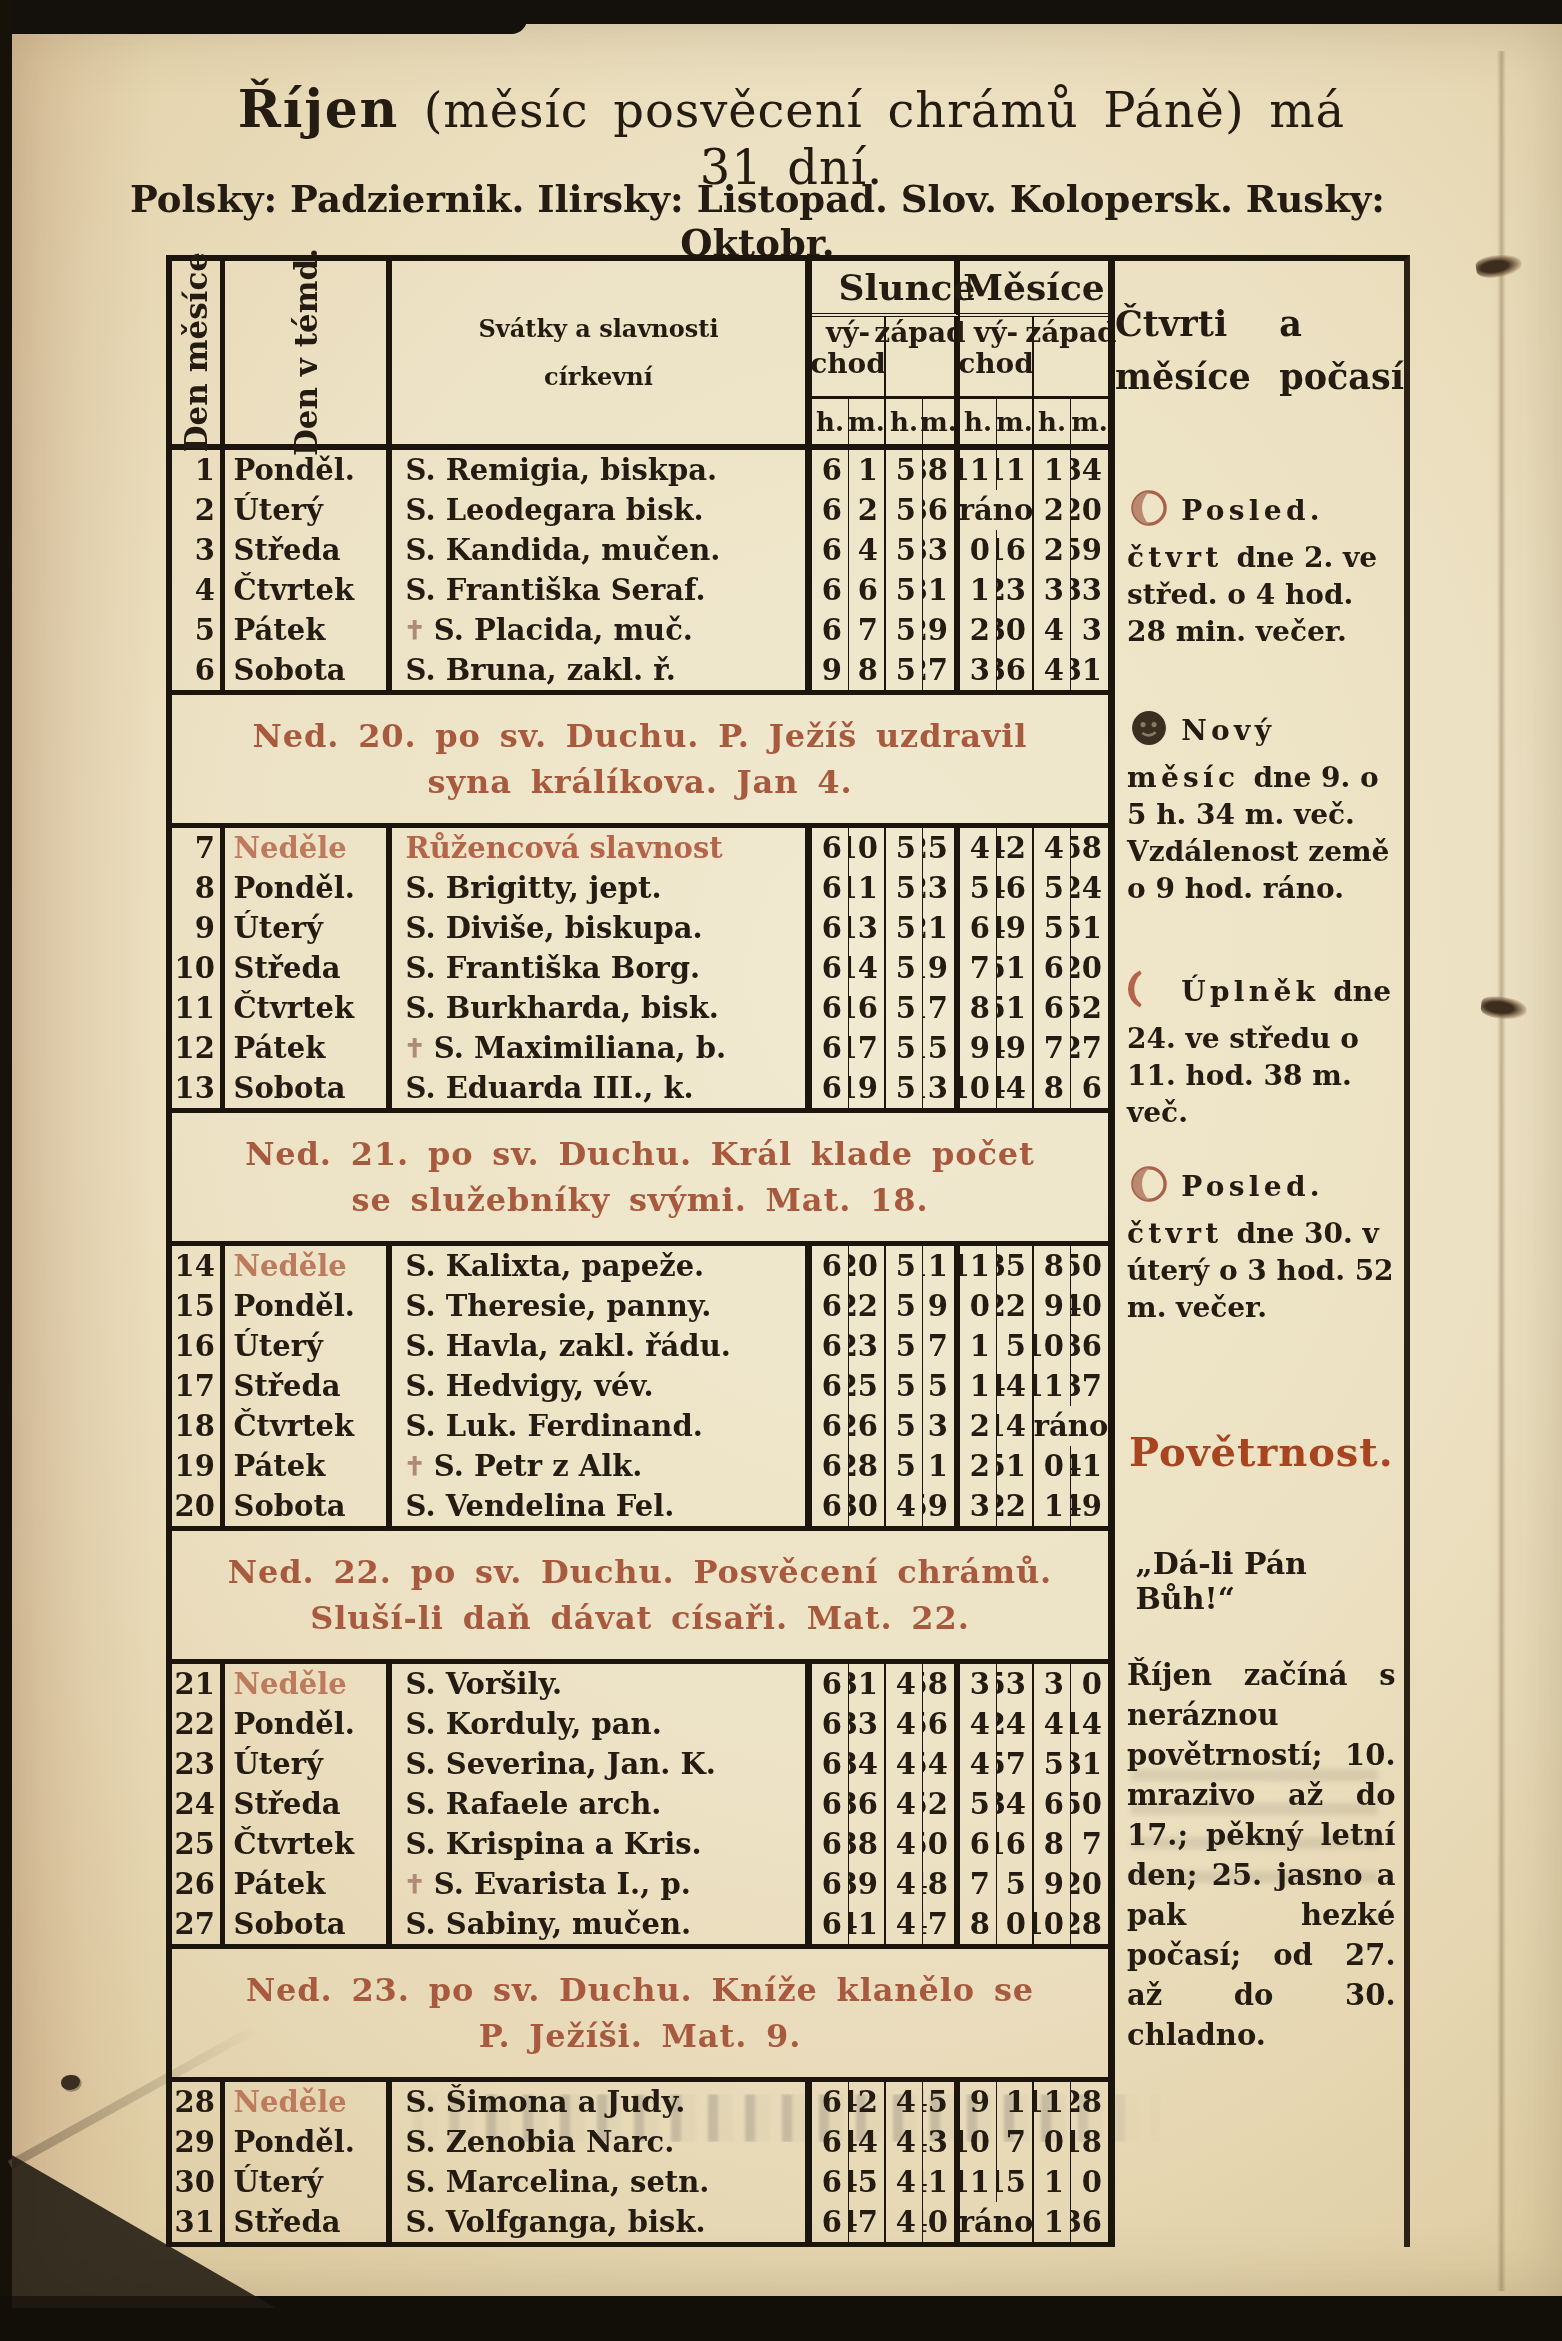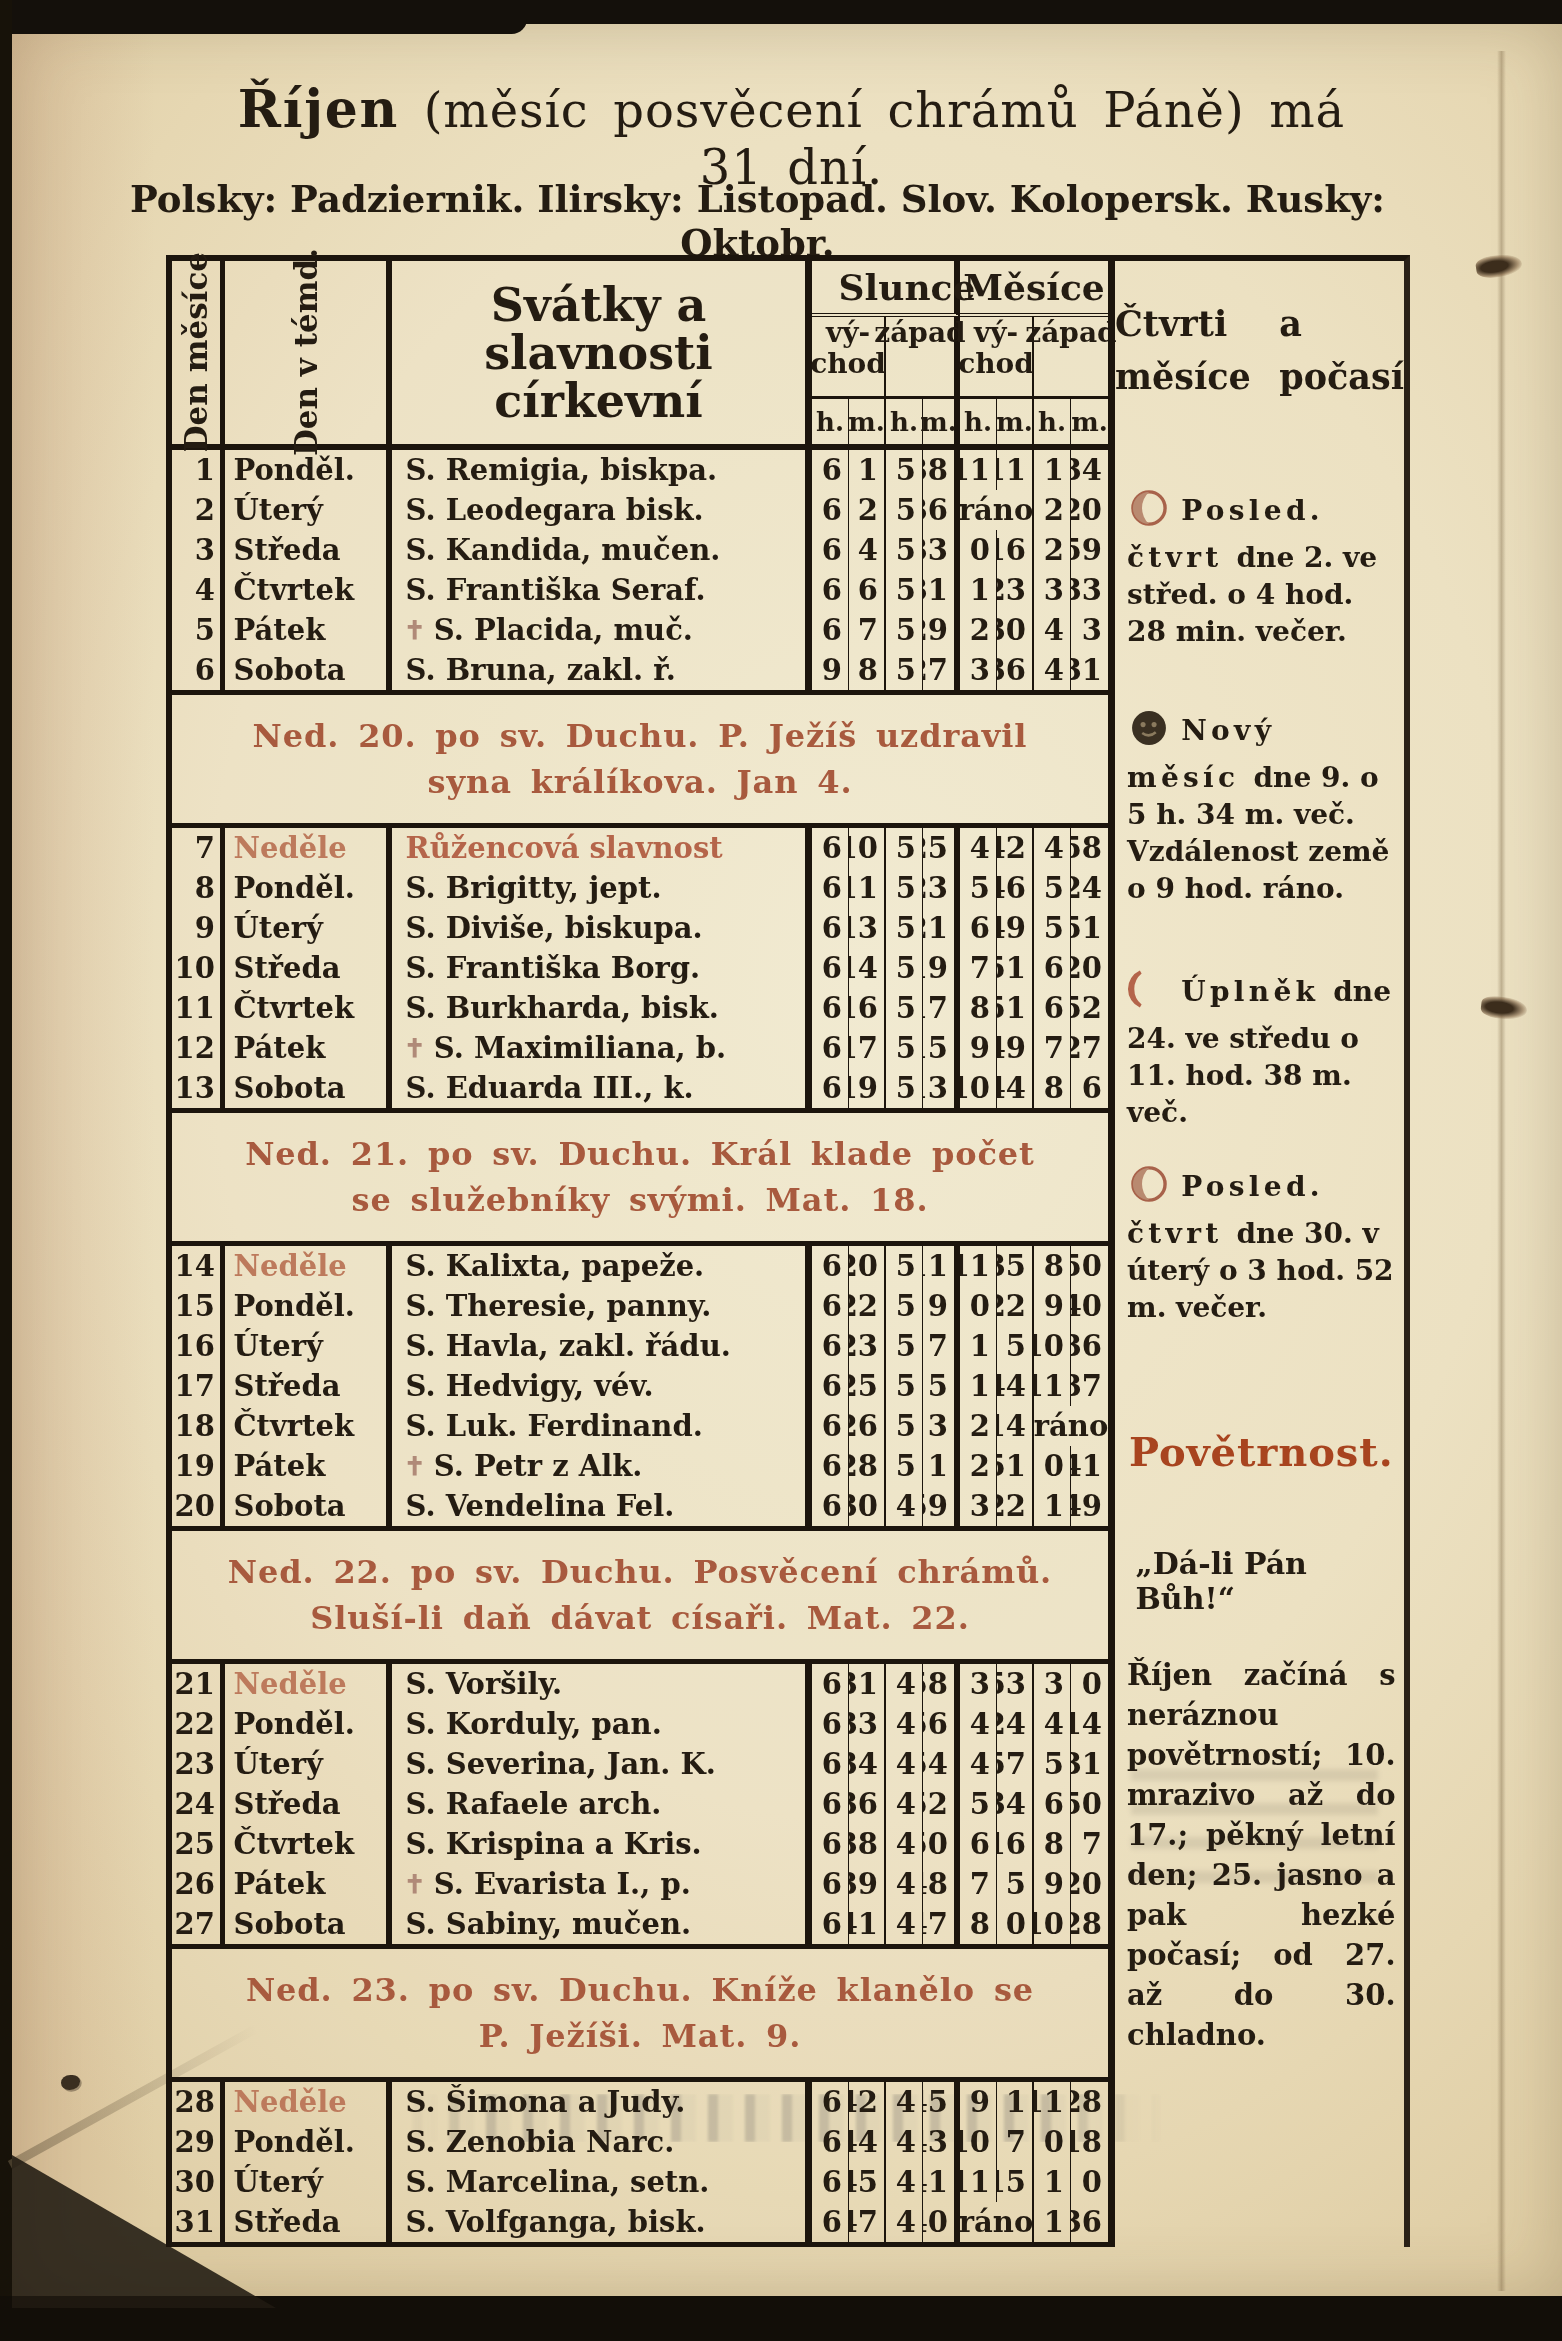--- a/index.html
+++ b/index.html
@@ -52,21 +52,21 @@
   .grid{display:grid;grid-template-columns:53px 167px 420px 37px 37px 37px 37px 37px 37px 37px 37px;}
   .cell{box-sizing:border-box;color:#241c12;}
 
   
   .thead{border-bottom:6px solid #1c150d;}
   .thead .grid{grid-template-rows:56px 82px 45px;}
   .h-span3{grid-row:1 / span 3;display:flex;align-items:center;justify-content:center;}
   .vlabel{writing-mode:vertical-rl;transform:rotate(180deg);font-weight:bold;font-size:31px;color:#241c12;white-space:nowrap;}
   .h-day{border-right:5.1px solid #1c150d;}
   .h-week{border-right:6px solid #1c150d;}
-  .h-feast{border-right:7.7px solid #1c150d;flex-direction:column;font-weight:bold;font-size:46px;line-height:48px;text-align:center;}
+  .h-feast{border-right:7.7px solid #1c150d;flex-direction:column;font-weight:bold;font-size:24px;line-height:48px;text-align:center;}
   .h-group{display:flex;align-items:center;justify-content:center;font-weight:bold;font-size:36px;
            border-bottom:4.3px double #1c150d;}
   .h-sun{grid-column:4 / span 4;border-right:6.8px solid #1c150d;padding-left:48px;}
   .h-moon{grid-column:8 / span 4;}
   .h-sub{display:flex;justify-content:center;text-align:center;font-weight:bold;font-size:28px;line-height:31px;
          border-bottom:3.4px solid #1c150d;}
   .h-sub.rt{border-right:2.6px solid #1c150d;}
   .h-sub.grp{border-right:6.8px solid #1c150d;}
   .h-unit{display:flex;align-items:center;justify-content:center;font-weight:bold;font-size:26px;}
   .u-border{border-right:1.7px solid #1c150d;}

